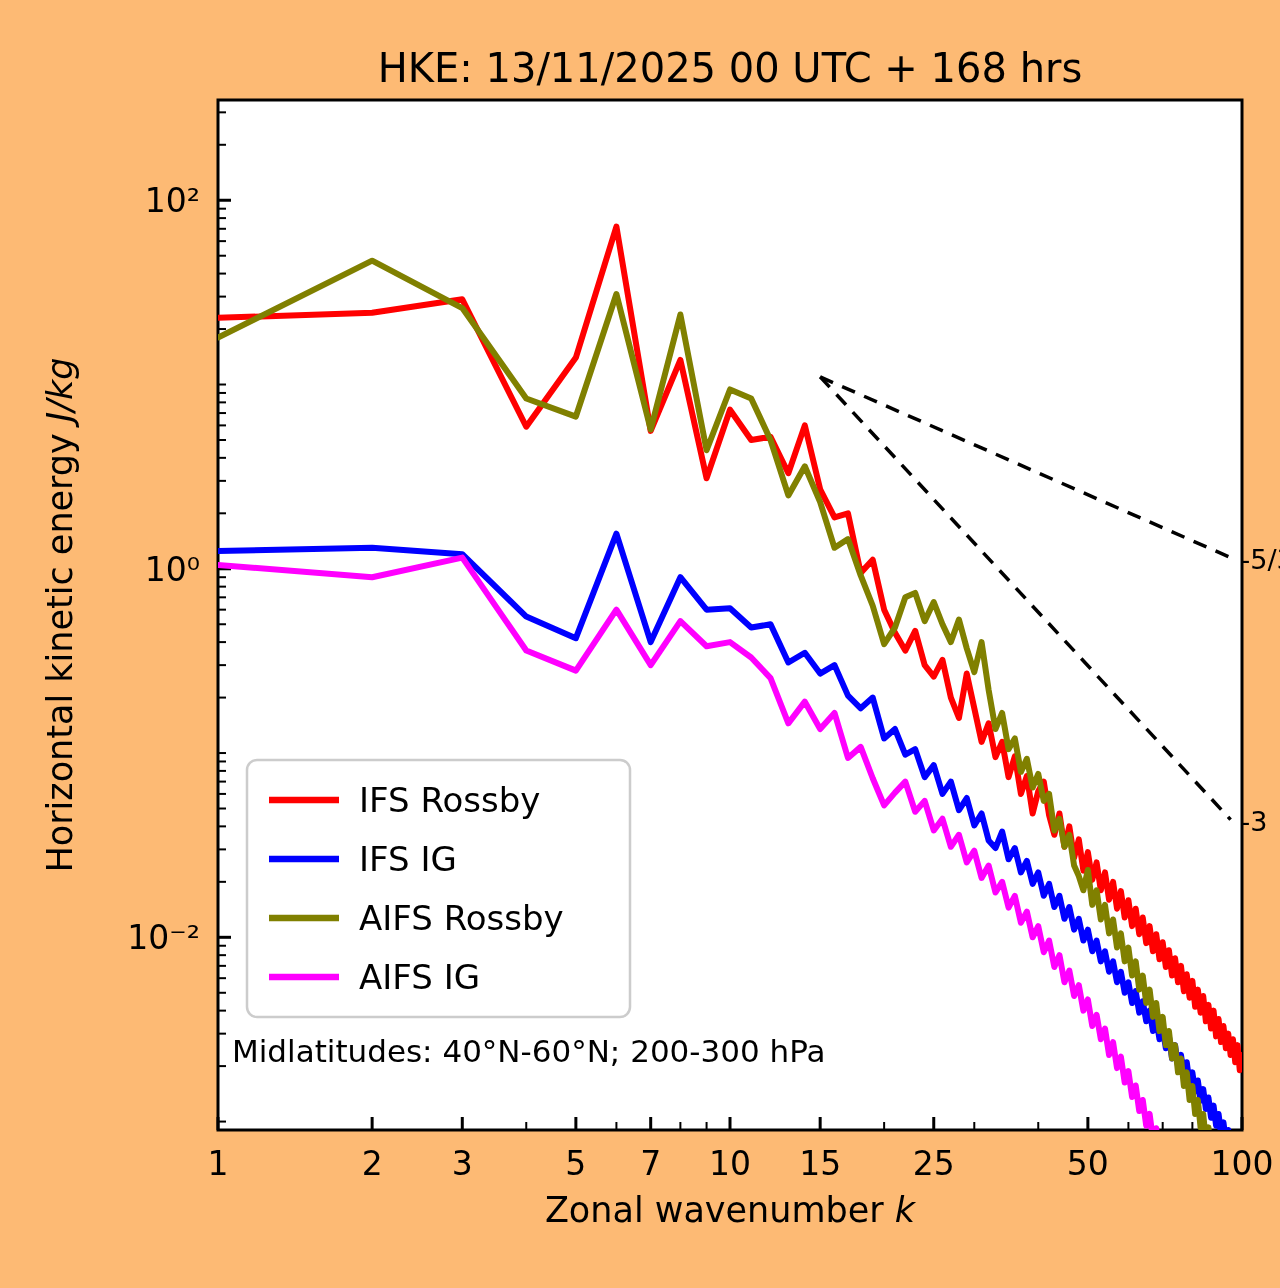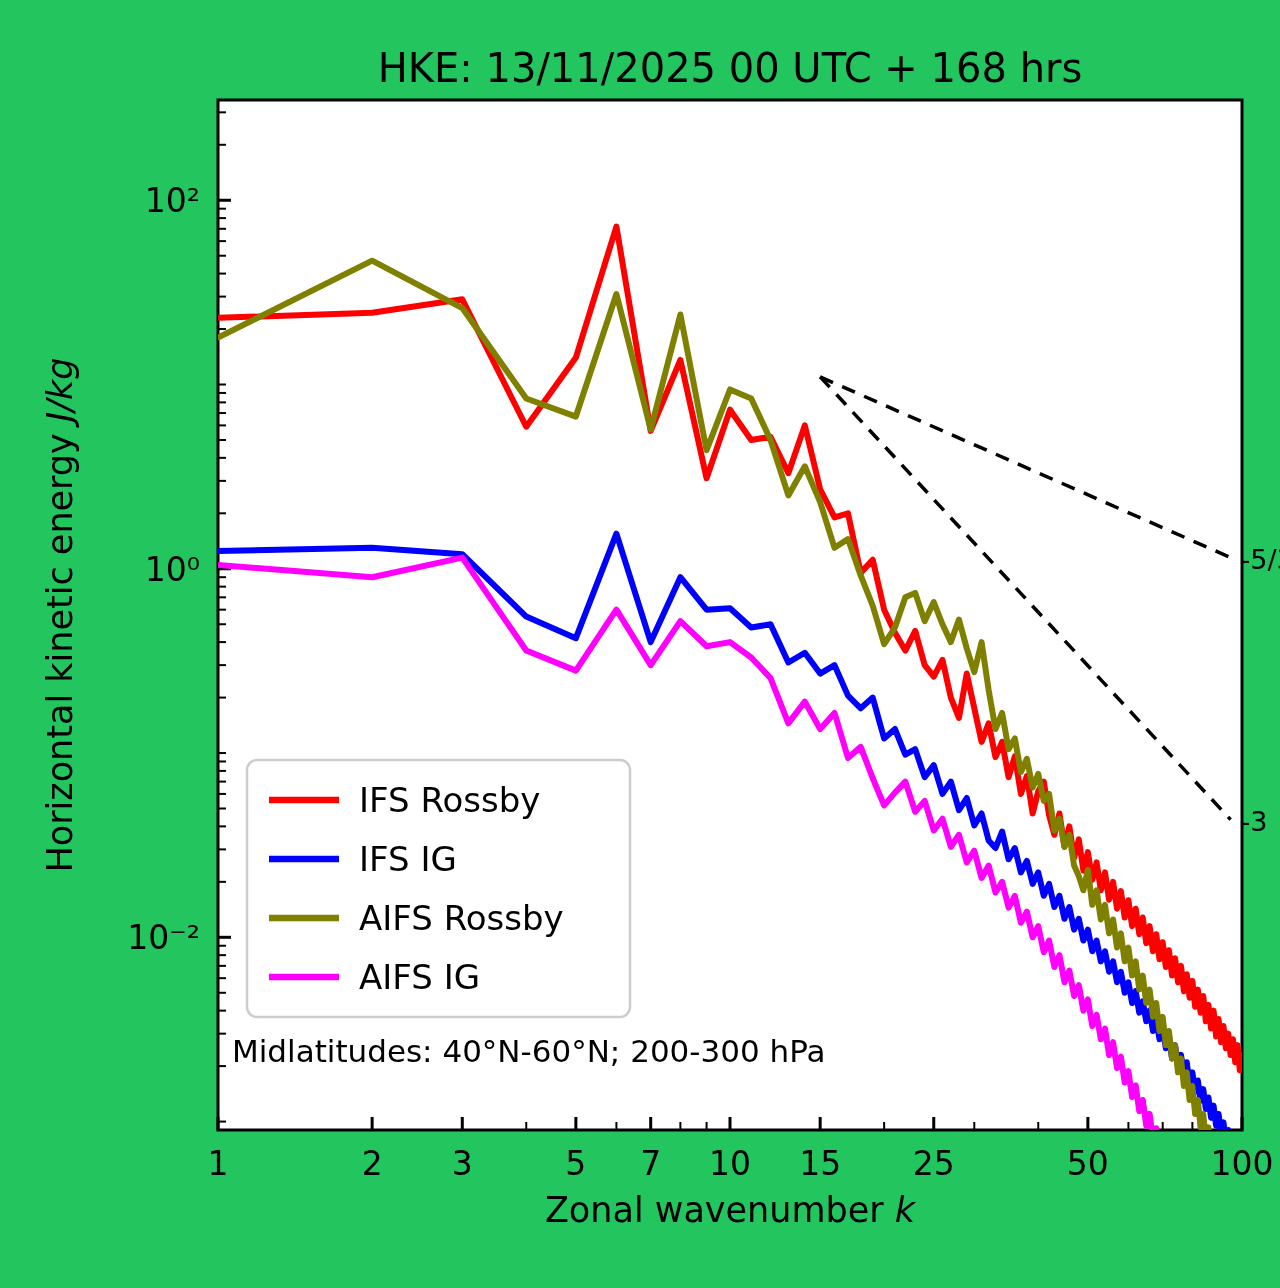--- a/index.html
+++ b/index.html
@@ -1,18 +1,18 @@
 <!DOCTYPE html>
 <html><head>
 <meta charset="utf-8">
 <style>
   html,body{margin:0;padding:0;background:#ffffff;}
   body{width:1280px;height:1288px;overflow:hidden;
        font-family:"DejaVu Sans","Liberation Sans",sans-serif;}
-  #fig{position:relative;width:1280px;height:1288px;background:#22c55e;}
+  #fig{position:relative;width:1280px;height:1288px;background:#fdba74;}
   svg{display:block;}
   .ttl{font-size:40px;fill:#000;}
   .axlab{font-size:35px;fill:#000;}
   .tick{font-size:33px;fill:#000;}
   .slope{font-size:27px;fill:#000;}
   .annot{font-size:31px;fill:#000;}
   .leglab{font-size:34px;fill:#000;}
 </style>
 </head>
 <body>

